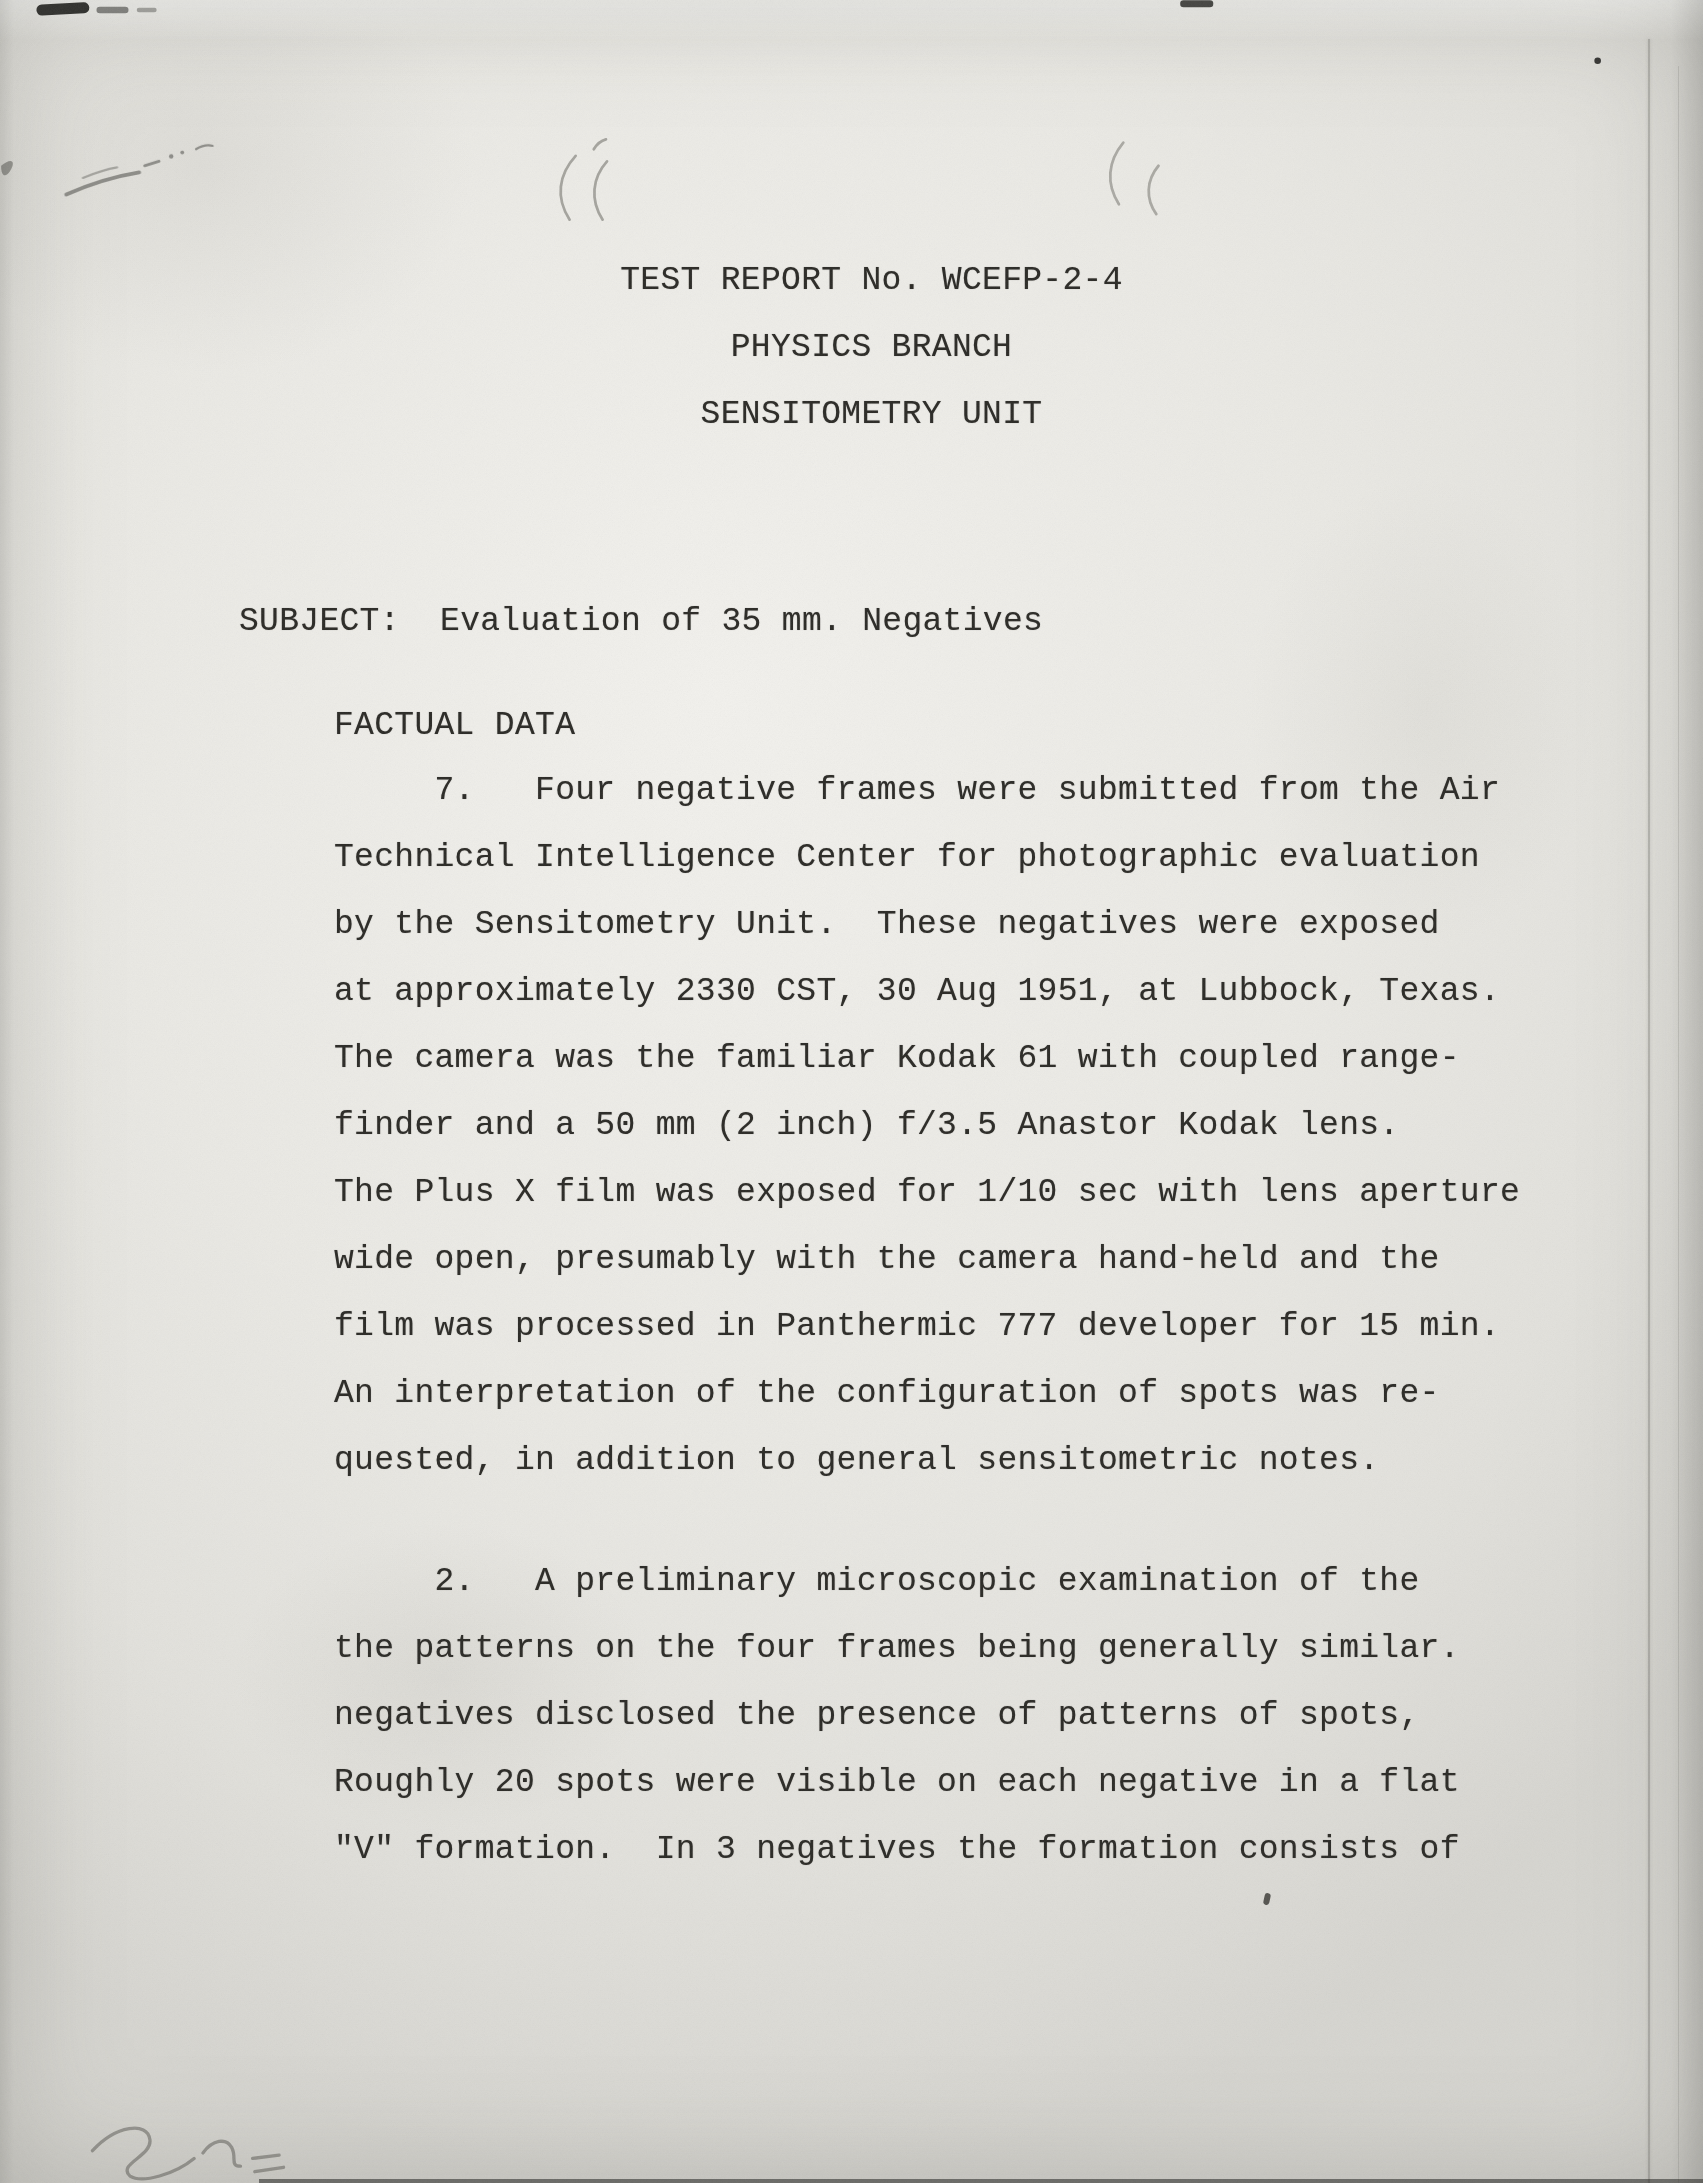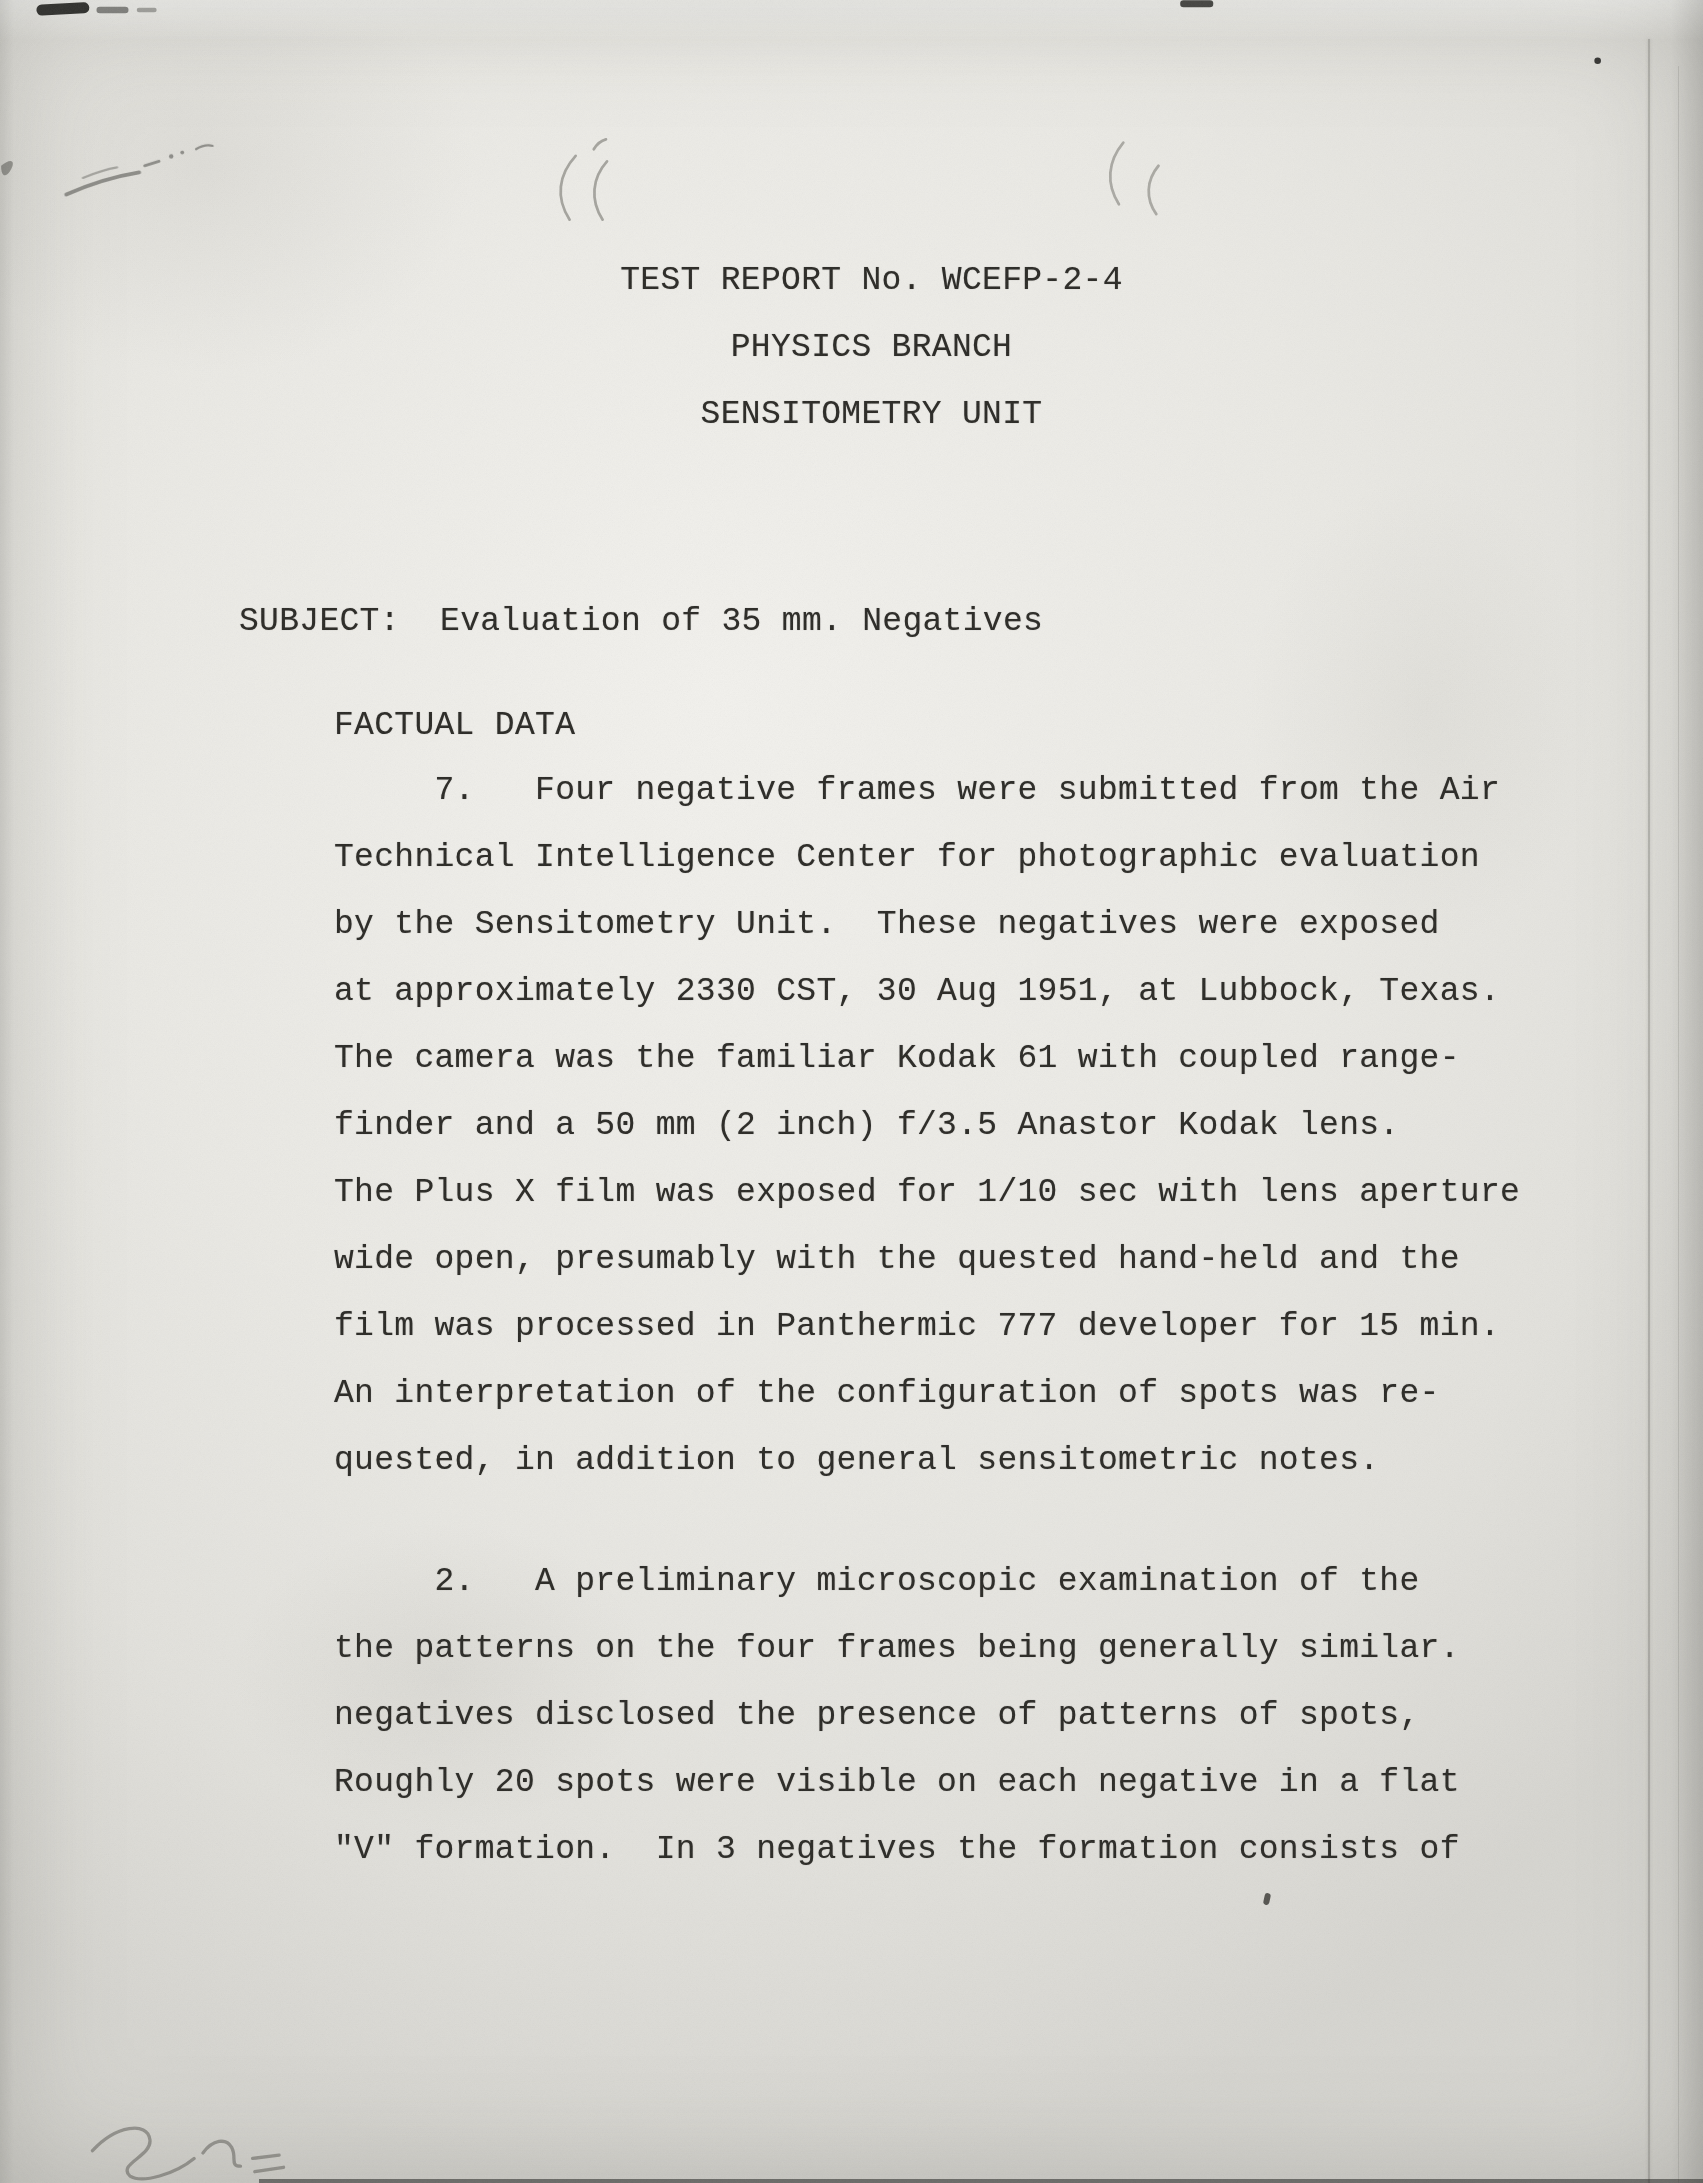--- a/index.html
+++ b/index.html
@@ -155,21 +155,21 @@
   <div class="txt section-heading" style="left:334px; top:709px">FACTUAL DATA</div>
 
   <div class="paragraph" style="top:757px">
     <div class="line">     7.   Four negative frames were submitted from the Air</div>
     <div class="line">Technical Intelligence Center for photographic evaluation</div>
     <div class="line">by the Sensitometry Unit.  These negatives were exposed</div>
     <div class="line">at approximately 2330 CST, 30 Aug 1951, at Lubbock, Texas.</div>
     <div class="line">The camera was the familiar Kodak 61 with coupled range-</div>
     <div class="line">finder and a 50 mm (2 inch) f/3.5 Anastor Kodak lens.</div>
     <div class="line">The Plus X film was exposed for 1/10 sec with lens aperture</div>
-    <div class="line">wide open, presumably with the quested hand-held and the</div>
+    <div class="line">wide open, presumably with the camera hand-held and the</div>
     <div class="line">film was processed in Panthermic 777 developer for 15 min.</div>
     <div class="line">An interpretation of the configuration of spots was re-</div>
     <div class="line">quested, in addition to general sensitometric notes.</div>
   </div>
 
   <div class="paragraph" style="top:1548px">
     <div class="line">     2.   A preliminary microscopic examination of the</div>
     <div class="line">the patterns on the four frames being generally similar.</div>
     <div class="line">negatives disclosed the presence of patterns of spots,</div>
     <div class="line">Roughly 20 spots were visible on each negative in a flat</div>

